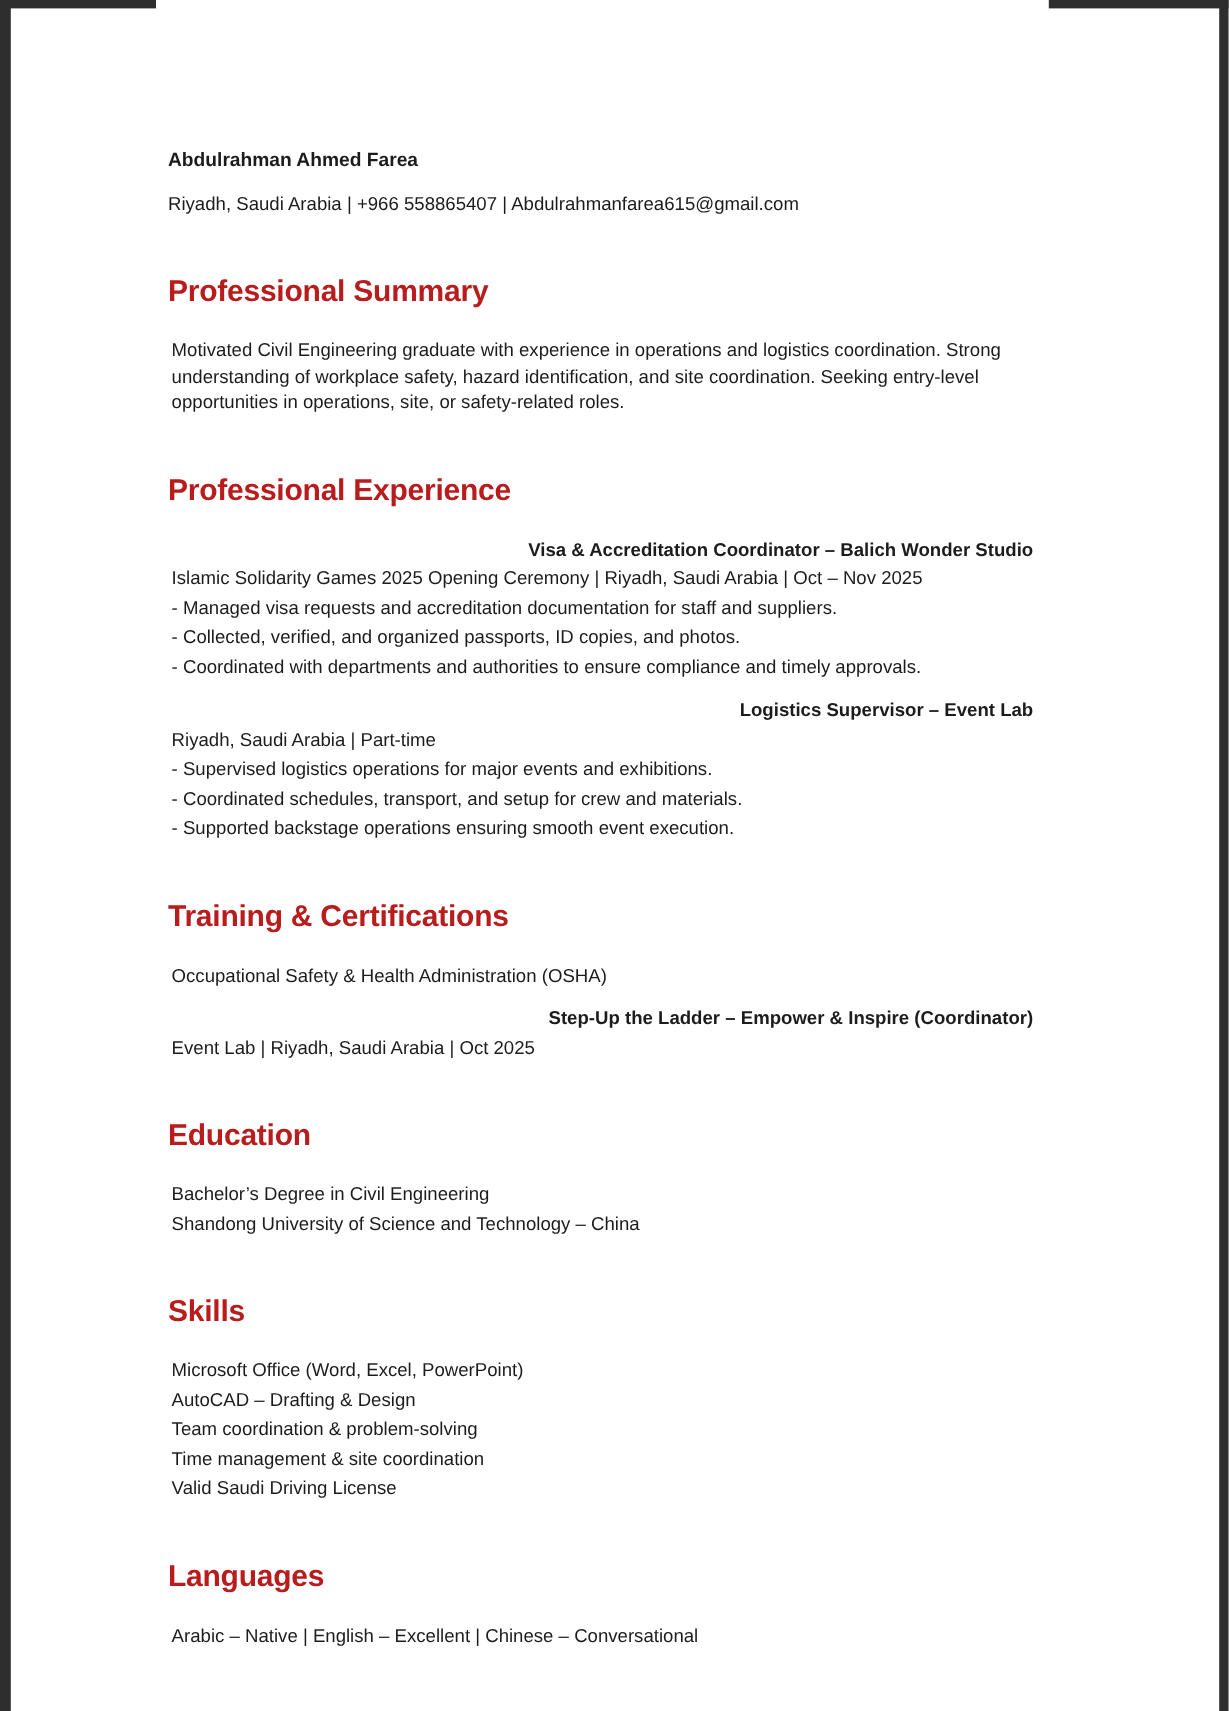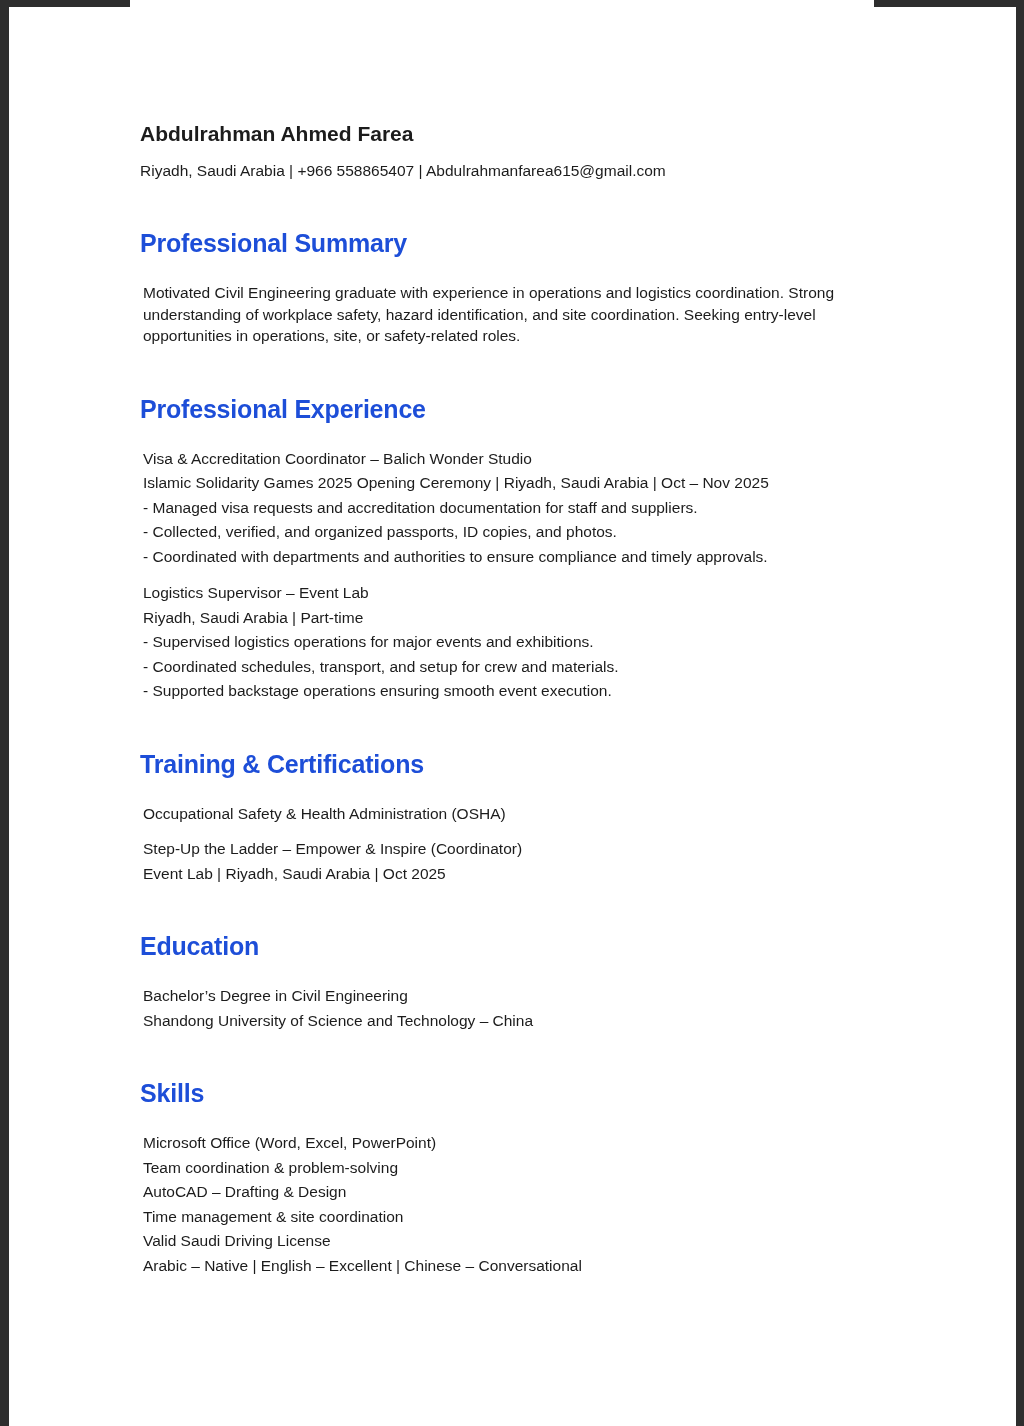--- a/index.html
+++ b/index.html
@@ -23,47 +23,48 @@
   .edge-right { right: 0; top: 0; bottom: 0; width: 8px; }
   .edge-top-left  { left: 0; top: 0; width: 130px; height: 7px; }
   .edge-top-right { right: 0; top: 0; width: 150px; height: 7px; }
 
   .content {
     padding: 123px 160px 90px 140px;
     width: 724px;
   }
   .name {
     font-weight: bold;
-    font-size: 21px;
+    font-size: 16px;
     line-height: 21px;
   }
   .contact {
     font-size: 15.5px;
     line-height: 21px;
     margin-top: 16px;
   }
   h2.sec {
     font-size: 25px;
     font-weight: bold;
     margin: 0;
     margin-top: 48px;
     margin-bottom: 24px;
     letter-spacing: -0.2px;
-    color: #1d4ed8;
+    color: #b91c1c;
   }
   .body, .line {
     font-size: 15.5px;
     line-height: 21.5px;
     margin: 3px;
   }
   .job {
     margin-bottom: 15px;
   }
   .bold {
-    font-weight: normal;
+    font-weight: bold;
+    text-align: right;
   }
   .block {
     margin-bottom: 14px;
   }
 </style>
 </head>
 <body>
 
 <div class="page">
   <div class="edge edge-left"></div>
@@ -107,21 +108,22 @@
       <div class="line bold">Step-Up the Ladder – Empower &amp; Inspire (Coordinator)</div>
       <div class="line">Event Lab | Riyadh, Saudi Arabia | Oct 2025</div>
     </div>
 
     <h2 class="sec">Education</h2>
     <div class="line">Bachelor’s Degree in Civil Engineering</div>
     <div class="line">Shandong University of Science and Technology – China</div>
 
     <h2 class="sec">Skills</h2>
     <div class="line">Microsoft Office (Word, Excel, PowerPoint)</div>
+    <div class="line">AutoCAD – Drafting &amp; Design</div>
     <div class="line">Team coordination &amp; problem-solving</div>
-    <div class="line">AutoCAD – Drafting &amp; Design</div>
     <div class="line">Time management &amp; site coordination</div>
     <div class="line">Valid Saudi Driving License</div>
 
+    <h2 class="sec">Languages</h2>
     <div class="line">Arabic – Native | English – Excellent | Chinese – Conversational</div>
 
   </div>
 </div>
 
 </body></html>

